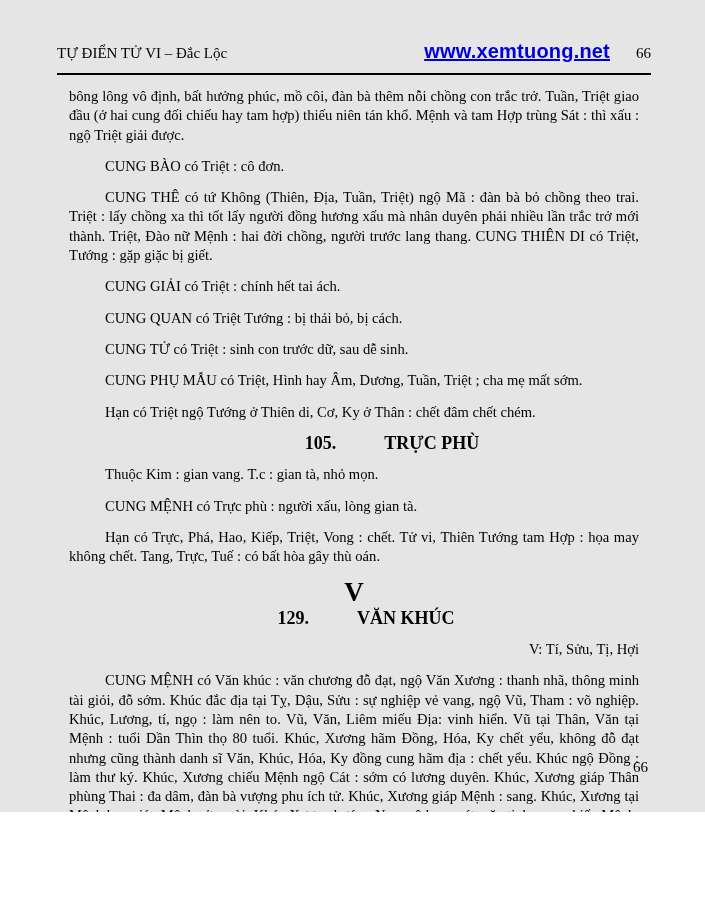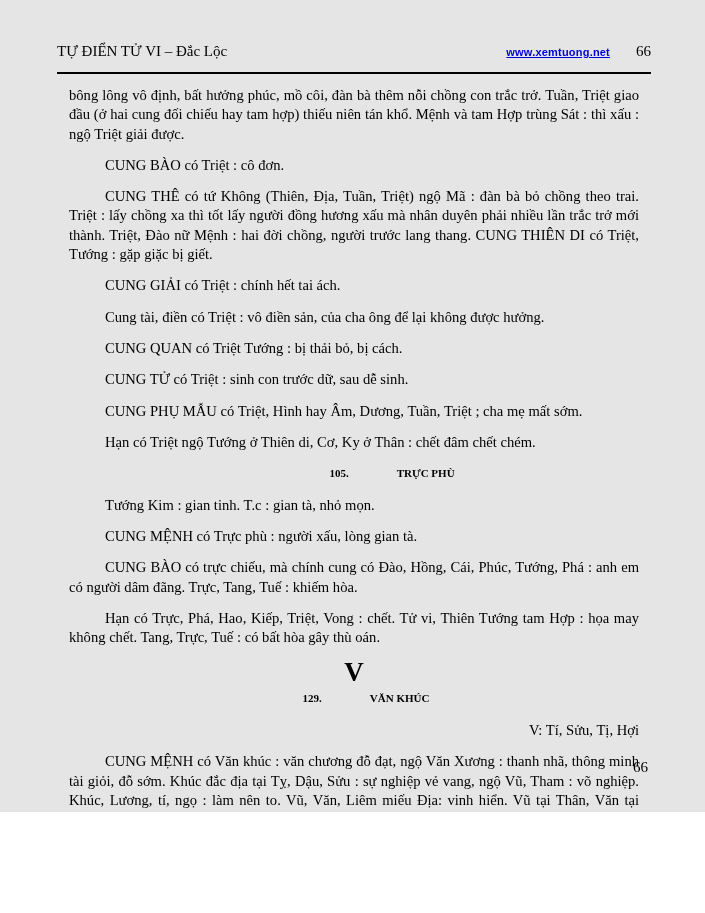--- a/index.html
+++ b/index.html
@@ -18,21 +18,21 @@
     display: flex;
     justify-content: space-between;
     align-items: baseline;
     font-size: 15px;
     line-height: 18px;
   }
   .hdr-right { display: flex; align-items: baseline; gap: 26px; }
   .site-link {
     font-family: "Liberation Sans", "DejaVu Sans", sans-serif;
     font-weight: bold;
-    font-size: 11px;
+    font-size: 20px;
     color: #0000dd;
     text-decoration: underline;
     cursor: pointer;
     letter-spacing: 0.2px;
   }
   .hdr-pagenum { font-size: 15px; }
   .divider {
     border: none;
     border-top: 2px solid #000;
     margin: 11px 0 0 0;
@@ -43,21 +43,21 @@
     line-height: 19.3px;
     text-align: justify;
   }
   .content p { margin: 12px; }
   p.ind { text-indent: 36px; }
   .sec-heading {
     display: flex;
     justify-content: center;
     gap: 48px;
     font-weight: bold;
-    font-size: 11px;
+    font-size: 18px;
     line-height: 19.5px;
     margin: 1px 0;
     transform: translateX(38px);
   }
   .sec-heading.h106 { transform: translateX(12px); }
   .letter-divider {
     text-align: center;
     font-weight: bold;
     font-size: 27px;
     line-height: 27px;
@@ -85,34 +85,32 @@
   </div>
 
   <hr class="divider">
 
   <div class="content">
 
     <p>bông lông vô định, bất hưởng phúc, mồ côi, đàn bà thêm nỗi chồng con trắc trở. Tuần, Triệt giao đầu (ở hai cung đối chiếu hay tam hợp) thiếu niên tán khổ. Mệnh và tam Hợp trùng Sát : thì xấu : ngộ Triệt giải được.</p>
     <p class="ind">CUNG BÀO có Triệt : cô đơn.</p>
     <p class="ind">CUNG THÊ có tứ Không (Thiên, Địa, Tuần, Triệt) ngộ Mã : đàn bà bỏ chồng theo trai. Triệt : lấy chồng xa thì tốt lấy người đồng hương xấu mà nhân duyên phải nhiều lần trắc trở mới thành. Triệt, Đào nữ Mệnh : hai đời chồng, người trước lang thang. CUNG THIÊN DI có Triệt, Tướng : gặp giặc bị giết.</p>
     <p class="ind">CUNG GIẢI có Triệt : chính hết tai ách.</p>
-    <p class="ind">Cung tài, điền có Triệt : vô điền sản, của cha ông để lại không được hưởng.</p>
     <p class="ind">CUNG QUAN có Triệt Tướng : bị thải bỏ, bị cách.</p>
     <p class="ind">CUNG TỬ có Triệt : sinh con trước dữ, sau dễ sinh.</p>
     <p class="ind">CUNG PHỤ MẪU có Triệt, Hình hay Âm, Dương, Tuần, Triệt ; cha mẹ mất sớm.</p>
     <p class="ind">Hạn có Triệt ngộ Tướng ở Thiên di, Cơ, Ky ở Thân : chết đâm chết chém.</p>
 
     <div class="sec-heading">
       <span>105.</span>
       <span>TRỰC PHÙ</span>
     </div>
 
-    <p class="ind">Tướng Kim : gian tinh. T.c : gian tà, nhỏ mọn.</p>
+    <p class="ind">Thuộc Kim : gian vang. T.c : gian tà, nhỏ mọn.</p>
     <p class="ind">CUNG MỆNH có Trực phù : người xấu, lòng gian tà.</p>
-    <p class="ind">CUNG BÀO có trực chiếu, mà chính cung có Đào, Hồng, Cái, Phúc, Tướng, Phá : anh em có người dâm đãng. Trực, Tang, Tuế : khiếm hòa.</p>
     <p class="ind">Hạn có Trực, Phá, Hao, Kiếp, Triệt, Vong : chết. Tử vi, Thiên Tướng tam Hợp : họa may không chết. Tang, Trực, Tuế : có bất hòa gây thù oán.</p>
 
     <div class="letter-divider">V</div>
 
     <div class="sec-heading h106">
       <span>129.</span>
       <span>VĂN KHÚC</span>
     </div>
     <p class="center-line">V: Tí, Sửu, Tị, Hợi</p>
 

